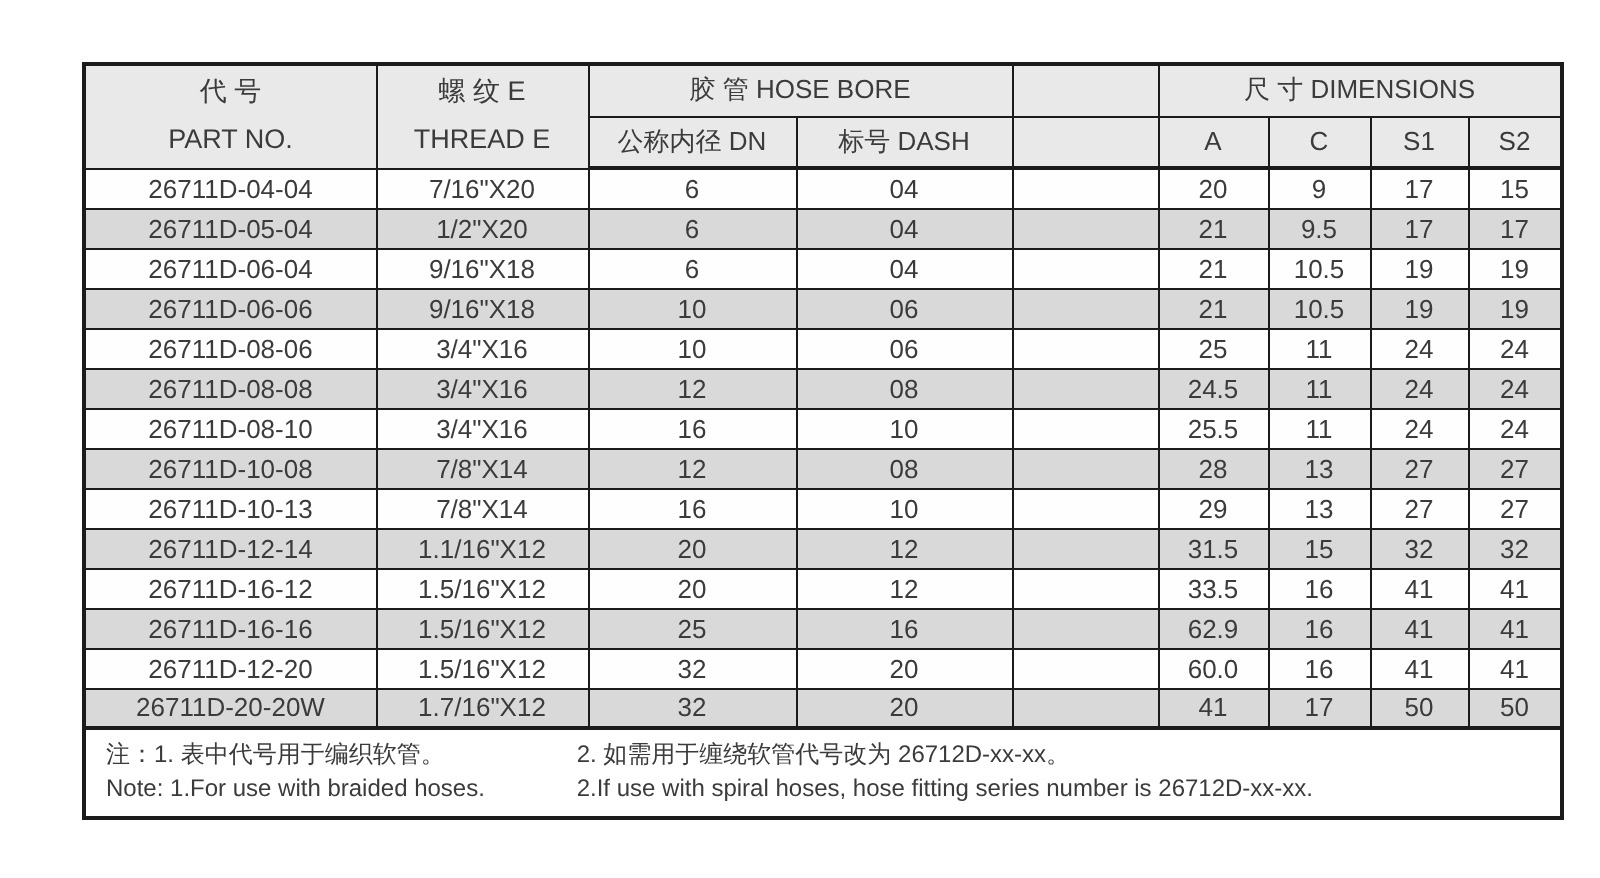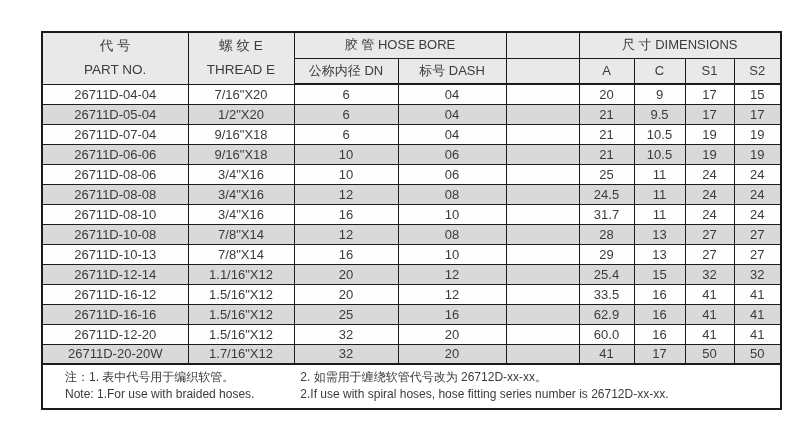--- a/index.html
+++ b/index.html
@@ -44,21 +44,21 @@
   .hdr-2line div { line-height: 24px; font-size: 13.5px; }
   .spec-table tbody td {
     height: 20px;
     background: var(--row-bg);
   }
   .spec-table tbody tr.alt td { background: var(--alt-bg); }
   .spec-table tfoot td.note-cell {
     border-top: 2px solid var(--border);
     text-align: left;
     background: #ffffff;
-    padding: 4px 6px 5px 22px;
+    padding: 4px 6px 5px 10px;
     white-space: normal;
   }
   .note-line { font-size: 12px; line-height: 17px; white-space: nowrap; }
   .note-line .seg1 { display: inline-block; min-width: 232px; }
 </style>
 </head>
 <body>
 
 <div class="page">
   <table class="spec-table">
@@ -114,21 +114,21 @@
           <td>1/2"X20</td>
           <td>6</td>
           <td>04</td>
           <td></td>
           <td>21</td>
           <td>9.5</td>
           <td>17</td>
           <td>17</td>
         </tr>
         <tr>
-          <td>26711D-07-04</td>
+          <td>26711D-06-04</td>
           <td>9/16"X18</td>
           <td>6</td>
           <td>04</td>
           <td></td>
           <td>21</td>
           <td>10.5</td>
           <td>19</td>
           <td>19</td>
         </tr>
         <tr class="alt">
@@ -163,21 +163,21 @@
           <td>11</td>
           <td>24</td>
           <td>24</td>
         </tr>
         <tr>
           <td>26711D-08-10</td>
           <td>3/4"X16</td>
           <td>16</td>
           <td>10</td>
           <td></td>
-          <td>31.7</td>
+          <td>25.5</td>
           <td>11</td>
           <td>24</td>
           <td>24</td>
         </tr>
         <tr class="alt">
           <td>26711D-10-08</td>
           <td>7/8"X14</td>
           <td>12</td>
           <td>08</td>
           <td></td>
@@ -196,21 +196,21 @@
           <td>13</td>
           <td>27</td>
           <td>27</td>
         </tr>
         <tr class="alt">
           <td>26711D-12-14</td>
           <td>1.1/16"X12</td>
           <td>20</td>
           <td>12</td>
           <td></td>
-          <td>25.4</td>
+          <td>31.5</td>
           <td>15</td>
           <td>32</td>
           <td>32</td>
         </tr>
         <tr>
           <td>26711D-16-12</td>
           <td>1.5/16"X12</td>
           <td>20</td>
           <td>12</td>
           <td></td>

